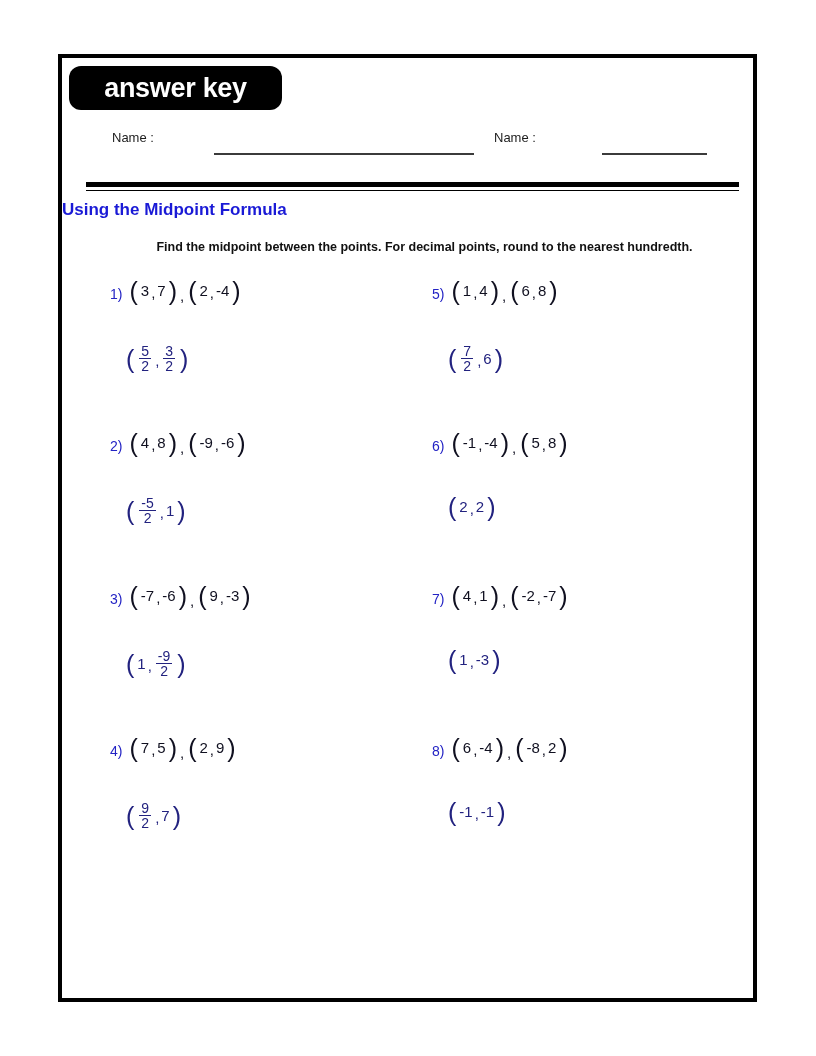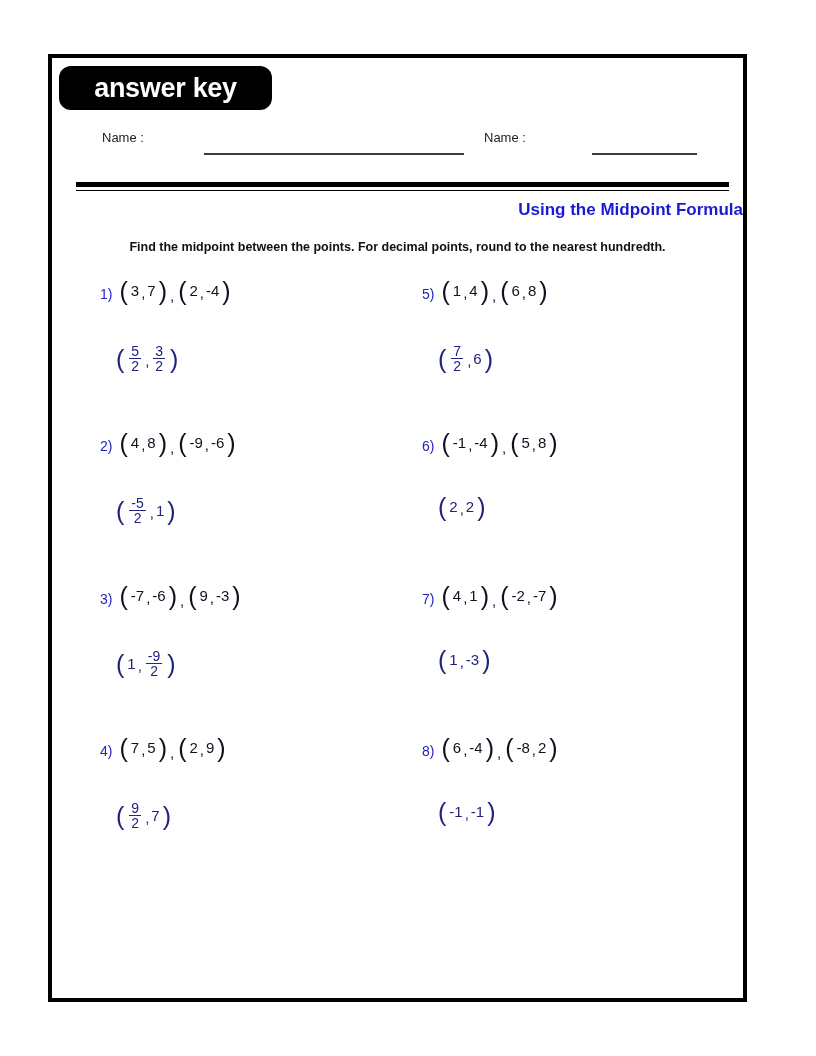--- a/index.html
+++ b/index.html
@@ -11,21 +11,21 @@
     width: 816px;
     height: 1056px;
     position: relative;
     font-family: "Liberation Sans", sans-serif;
     -webkit-font-smoothing: antialiased;
   }
 
   
   .page-frame {
     position: absolute;
-    left: 48px;
+    left: 58px;
     top: 54px;
     width: 699px;
     height: 948px;
     border: 4px solid #000000;
     box-sizing: border-box;
     background: #ffffff;
   }
 
   
   .answer-key-badge {
@@ -92,34 +92,35 @@
     height: 3px;
     background: #ffffff;
   }
 
   
   .sheet-title {
     position: absolute;
     left: 0;
     top: 142px;
     width: 100%;
-    text-align: right;
+    text-align: left;
     font-size: 17px;
     font-weight: bold;
     color: #1a1ad6;
   }
   .sheet-instructions {
     position: absolute;
     left: 0;
     top: 182px;
     width: 100%;
     text-align: center;
     font-size: 12.5px;
     font-weight: bold;
     color: #111111;
+    padding-left: 17px;
   }
 
   
   .problems {
     position: absolute;
     left: 0;
     top: 222px;
     width: 100%;
   }
   .problem {

